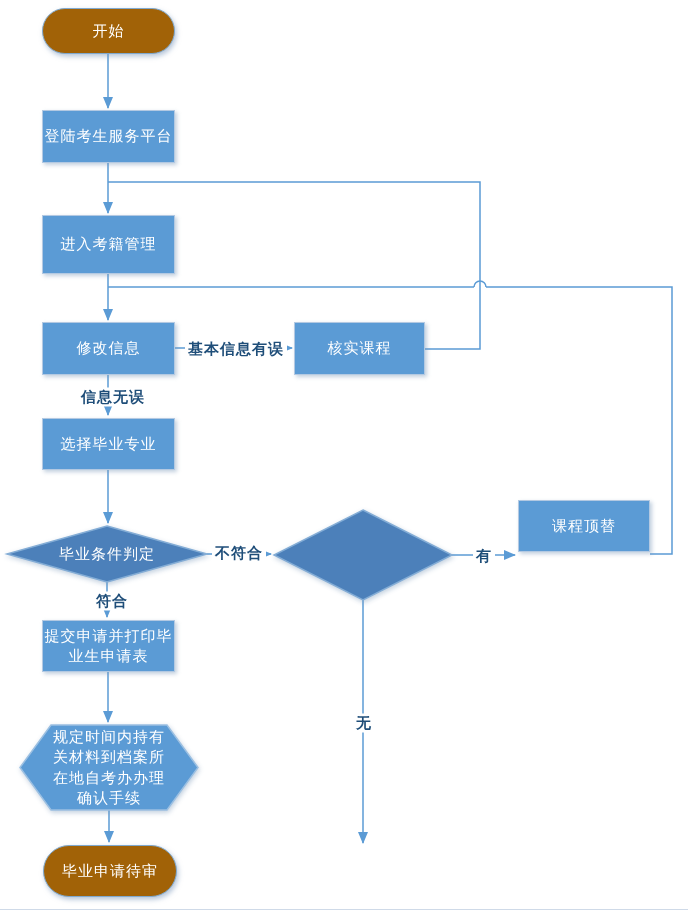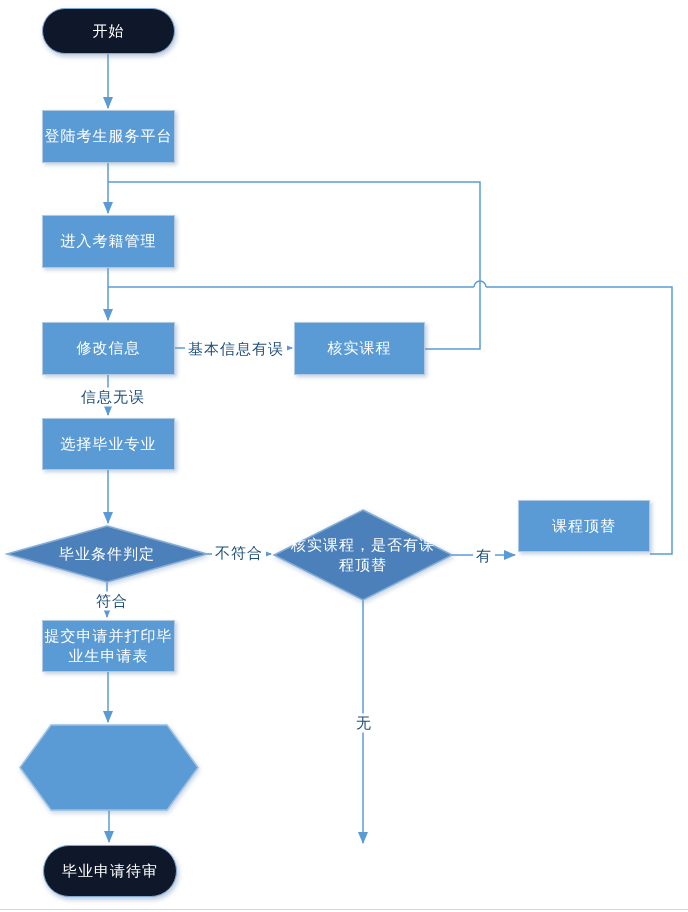--- a/index.html
+++ b/index.html
@@ -6,32 +6,32 @@
   #canvas{position:relative;width:688px;height:912px;background:#ffffff;overflow:hidden;
           font-family:"Liberation Sans","DejaVu Sans",sans-serif;}
   svg.wires{position:absolute;left:0;top:0;width:688px;height:912px;pointer-events:none;}
 
   .node{position:absolute;display:flex;align-items:center;justify-content:center;
         box-sizing:border-box;text-align:center;}
   .nlabel{color:#ffffff;font-size:15px;line-height:1.35;letter-spacing:1px;}
 
   .process{background:#5b9bd5;border:1.5px solid #b3c9e2;
            box-shadow:1.5px 2px 4px rgba(120,150,185,.45);justify-content:center;}
-  .terminator{background:#0f172a;border:1.5px solid #80a9cf;
+  .terminator{background:#a16207;border:1.5px solid #80a9cf;
            box-shadow:1.5px 2.5px 5px rgba(120,150,185,.55);}
   .r23{border-radius:23px;}
   .r26{border-radius:26px;}
 
   .shape-node{background:transparent;border:none;}
   .shape-node svg{position:absolute;left:0;top:0;overflow:visible;}
   .shape-node polygon{filter:drop-shadow(1.5px 2px 2.5px rgba(120,150,185,.45));}
   .shape-node .nlabel{position:relative;z-index:2;}
 
   .elabel{position:absolute;transform:translate(-50%,-50%);background:#ffffff;
-          color:#1f4e79;font-size:15px;letter-spacing:1px;padding:0 3px;white-space:nowrap;z-index:3;}
+          color:#1f4e79;font-size:15px;letter-spacing:1px;padding:0 3px;white-space:nowrap;z-index:3;font-weight:bold;}
 
   .page-edge{position:absolute;left:0;top:909px;width:688px;height:1px;background:#cfdae8;}
 </style>
 </head>
 <body>
 
 <div id="canvas">
 
   <svg class="wires">
     <defs>
@@ -60,21 +60,21 @@
   </svg>
 
   <div class="node terminator r23" style="left:42px;top:8px;width:133px;height:46px">
     <span class="nlabel">开始</span>
   </div>
 
   <div class="node process" style="left:42px;top:110px;width:133px;height:53px">
     <span class="nlabel">登陆考生服务平台</span>
   </div>
 
-  <div class="node process" style="left:42px;top:215px;width:133px;height:53px">
+  <div class="node process" style="left:42px;top:215px;width:133px;height:59px">
     <span class="nlabel">进入考籍管理</span>
   </div>
 
   <div class="node process" style="left:42px;top:322px;width:133px;height:53px">
     <span class="nlabel">修改信息</span>
   </div>
 
   <div class="node process" style="left:294px;top:322px;width:131px;height:53px">
     <span class="nlabel">核实课程</span>
   </div>
@@ -87,35 +87,35 @@
     <svg width="200" height="56">
       <polygon points="100,0 200,28 100,56 0,28" fill="#4c80ba" stroke="#84add6" stroke-width="1.5"></polygon>
     </svg>
     <span class="nlabel">毕业条件判定</span>
   </div>
 
   <div class="node shape-node" style="left:274px;top:510px;width:178px;height:90px">
     <svg width="178" height="90">
       <polygon points="89,0 178,45 89,90 0,45" fill="#4c80ba" stroke="#84add6" stroke-width="1.5"></polygon>
     </svg>
-    <span class="nlabel" style="width:146px">核实课程，是否有课程顶替</span>
   </div>
 
   <div class="node process" style="left:518px;top:500px;width:132px;height:52px">
     <span class="nlabel">课程顶替</span>
   </div>
 
   <div class="node process" style="left:42px;top:620px;width:133px;height:52px">
     <span class="nlabel" style="width:130px">提交申请并打印毕业生申请表</span>
   </div>
 
   <div class="node shape-node" style="left:20px;top:725px;width:178px;height:85px">
     <svg width="178" height="85">
       <polygon points="31,0 147,0 178,42.5 147,85 31,85 0,42.5" fill="#5b9bd5" stroke="#9cc0e2" stroke-width="1.5"></polygon>
     </svg>
+    <span class="nlabel" style="width:114px">规定时间内持有关材料到档案所在地自考办办理确认手续</span>
   </div>
 
   <div class="node terminator r26" style="left:43px;top:845px;width:134px;height:52px">
     <span class="nlabel">毕业申请待审</span>
   </div>
 
 
   <div class="elabel" style="left:236px;top:349px">基本信息有误</div>
   <div class="elabel" style="left:113px;top:397px">信息无误</div>
   <div class="elabel" style="left:239px;top:553px">不符合</div>

